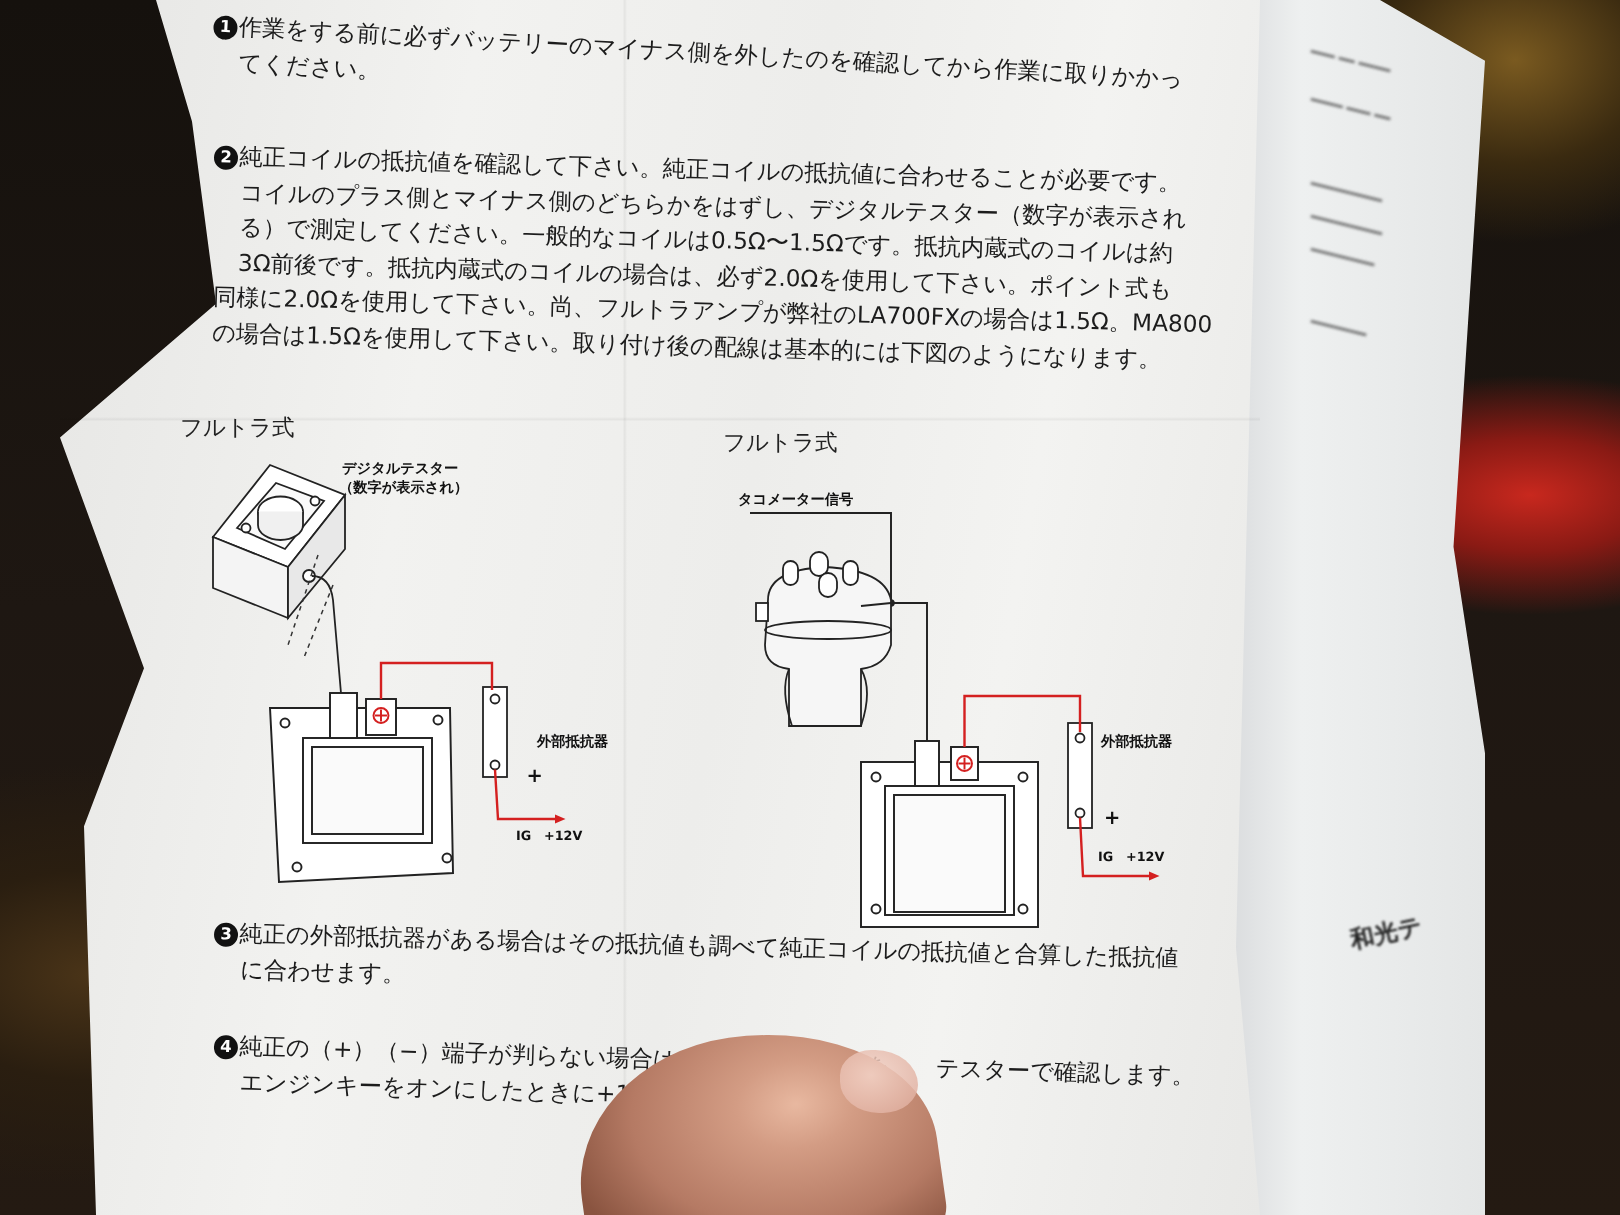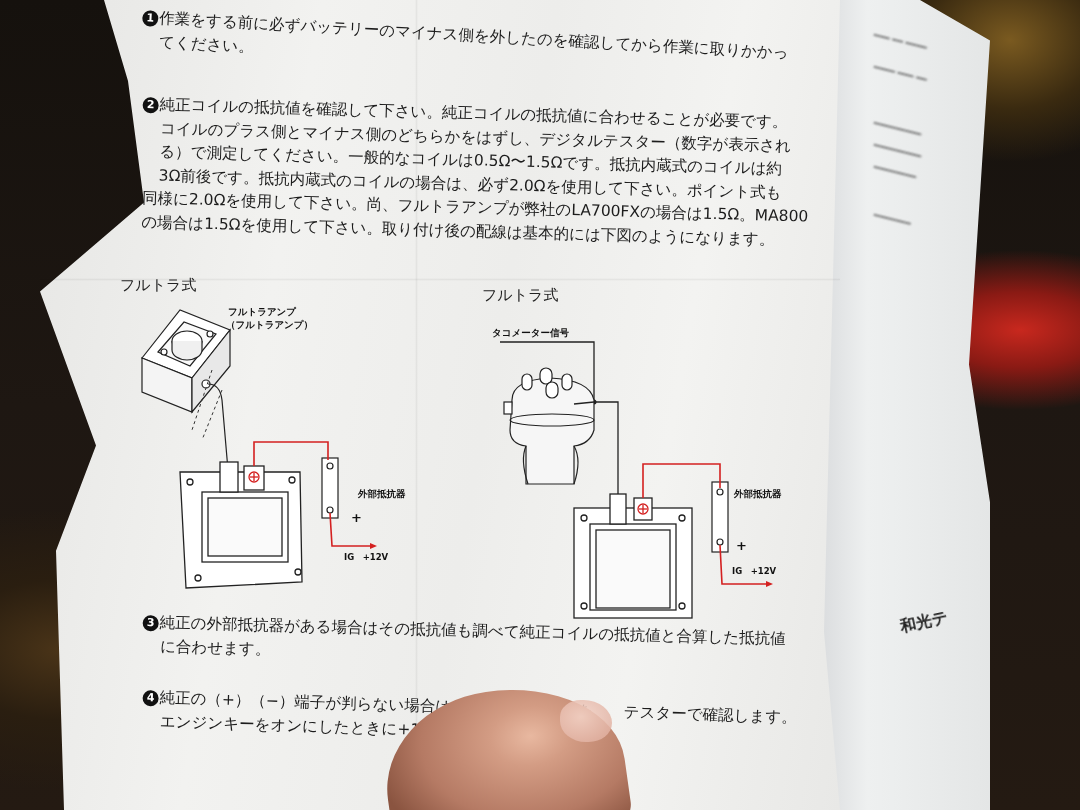--- a/index.html
+++ b/index.html
@@ -58,22 +58,22 @@
 <div class="para p2">
   <div><span class="num">2</span><span>純正コイルの抵抗値を確認して下さい。純正コイルの抵抗値に合わせることが必要です。</span></div>
   <div class="indent"><span>コイルのプラス側とマイナス側のどちらかをはずし、デジタルテスター（数字が表示され</span></div>
   <div class="indent"><span>る）で測定してください。一般的なコイルは0.5Ω〜1.5Ωです。抵抗内蔵式のコイルは約</span></div>
   <div class="indent"><span>3Ω前後です。抵抗内蔵式のコイルの場合は、必ず2.0Ωを使用して下さい。ポイント式も</span></div>
   <div class="indent2"><span>同様に2.0Ωを使用して下さい。尚、フルトラアンプが弊社のLA700FXの場合は1.5Ω。MA800</span></div>
   <div class="indent2"><span>の場合は1.5Ωを使用して下さい。取り付け後の配線は基本的には下図のようになります。</span></div>
 </div>
 
 <div class="diag-title" style="left:120px;top:276px;">フルトラ式</div>
-<div class="dlabel" style="left:228px;top:306px;">フルトラアンプ</div>
-<div class="dlabel" style="left:226px;top:319px;">（フルトラアンプ）</div>
+<div class="dlabel" style="left:228px;top:306px;">デジタルテスター</div>
+<div class="dlabel" style="left:226px;top:319px;">（数字が表示され）</div>
 <svg class="diagram" style="left:130px;top:300px;" width="300" height="300">
 
   <g stroke="#222" stroke-width="1.2" fill="#fff">
     <polygon points="12,58 50,10 100,30 62,78"></polygon>
     <polygon points="12,58 62,78 62,112 12,92" fill="#f4f4f4"></polygon>
     <polygon points="62,78 100,30 100,66 62,112" fill="#e8e8e8"></polygon>
     <polygon points="28,52 54,22 86,34 60,66" fill="#fafafa"></polygon>
     <ellipse cx="57" cy="41" rx="15" ry="10"></ellipse>
     <path d="M42,41 L42,50 A15,10 0 0,0 72,50 L72,41" fill="#f0f0f0"></path>
     <circle cx="34" cy="52" r="3"></circle>

